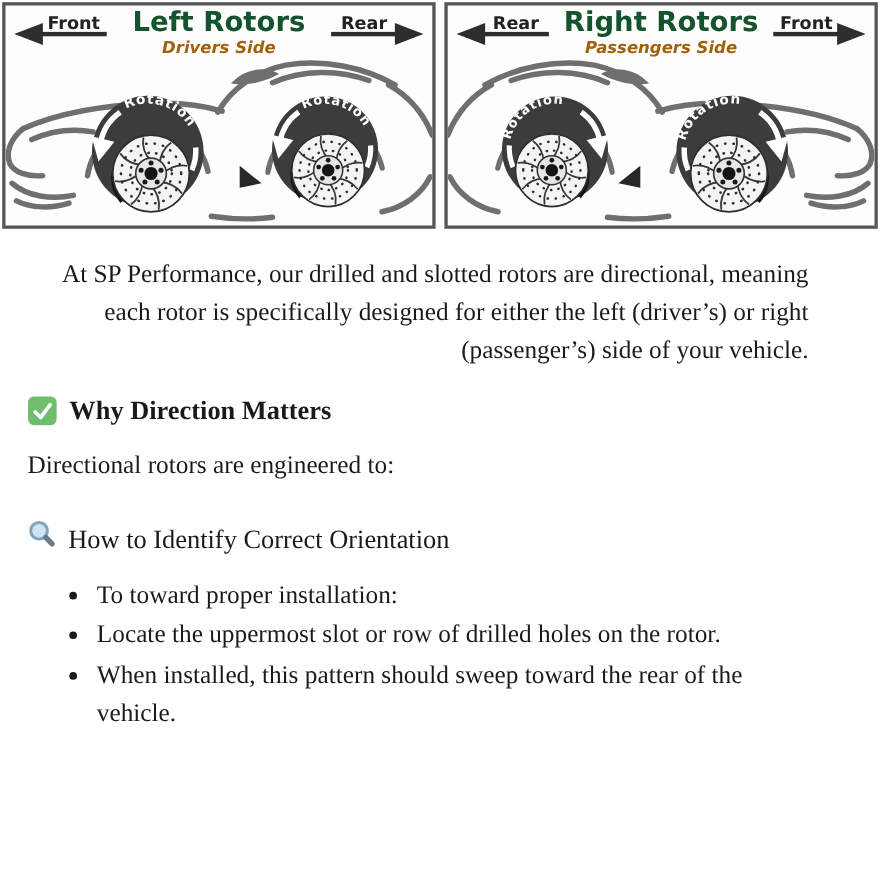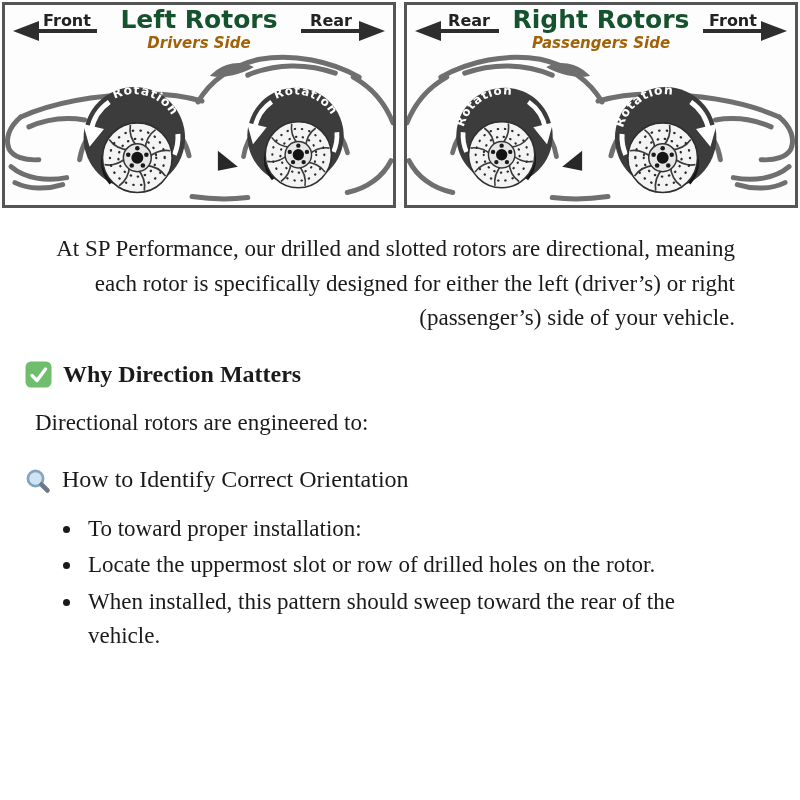--- a/index.html
+++ b/index.html
@@ -16,25 +16,25 @@
   .panel-sub{font-size:15px;font-weight:bold;font-style:italic;color:#a16207;margin-top:1px;}
   .dir-arrow{position:absolute;top:6px;z-index:4;}
   .dir-arrow.w{left:8px;}
   .dir-arrow.e{right:8px;}
   .car-svg{position:absolute;left:0;top:0;width:100%;height:100%;z-index:1;}
 
   
   .article{padding:8px 25px 0 25px;max-width:760px;box-sizing:border-box;}
   .article p, .article li{font-size:23px;line-height:1.5;}
   .intro{margin:8px 0 0 0;max-width:712px;text-align:right;}
-  .sec-h{display:flex;align-items:flex-end;gap:11px;font-size:24px;margin:24px 0 18px 0;}
+  .sec-h{display:flex;align-items:center;gap:11px;font-size:24px;margin:24px 0 18px 0;}
   .sec-h .htext{line-height:1.2;}
   .sec-h.bold .htext{font-weight:bold;}
-  .sec-h.normal .htext{font-weight:normal;}
-  .lead{margin:10px;}
+  .sec-h.normal .htext{font-weight:normal;margin-top:12px;}
+  .lead{margin:0;}
   ul.blist{margin:16px 0 0 0;padding:0 0 0 58px;max-width:700px;box-sizing:border-box;}
   ul.blist li{padding-left:5px;margin:2px 0;}
   ul.blist li::marker{color:#1a1a1a;}
   .emoji-box{flex:0 0 auto;display:inline-flex;}
 </style>
 </head>
 <body>
 
 <svg width="0" height="0" style="position:absolute" aria-hidden="true">
   <defs>

